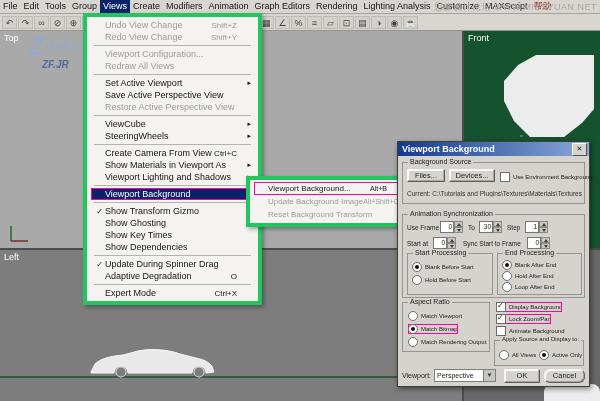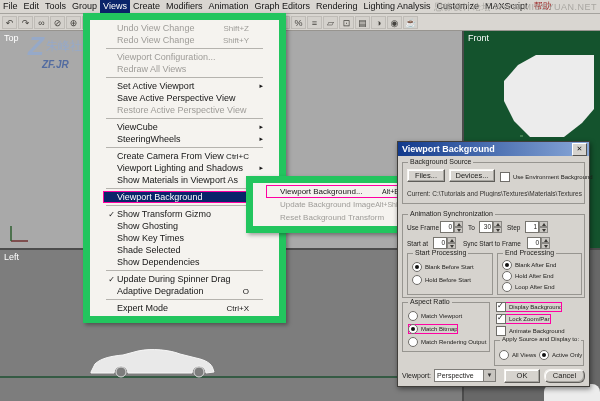--- a/index.html
+++ b/index.html
@@ -33,22 +33,22 @@
   #green-speck{position:absolute;left:56px;top:104px;width:3px;height:2px;background:#3f7d4f;}
   #car-persp{position:absolute;left:80px;top:134px;width:56px;height:20px;background:#ececec;border-radius:8px 8px 0 0;}
   #axis-tripod{position:absolute;left:8px;top:192px;}
   
   #wm-zf{position:absolute;left:28px;top:33px;z-index:20;opacity:.9;}
   #wm-zf .zline{display:flex;align-items:center;}
   #wm-zf .zbig{font-size:26px;font-weight:bold;font-style:italic;color:#94a9cc;line-height:26px;}
   #wm-zf .zcn{font-size:12px;color:#94a9cc;margin-left:2px;}
   #wm-zf .zsub{font-size:10px;font-weight:bold;font-style:italic;color:#4a66a0;margin-left:14px;}
   
-  .menu{position:absolute;background:#f5f3ef;border:7px solid #22c55e;box-shadow:2px 2px 4px rgba(0,0,0,.35);
-    padding:2px 13px;z-index:50;font-size:9px;color:#161616;}
+  .menu{position:absolute;background:#f5f3ef;border:4px solid #22c55e;box-shadow:2px 2px 4px rgba(0,0,0,.35);
+    padding:2px 4px;z-index:50;font-size:9px;color:#161616;}
   #views-menu{left:83px;top:13px;width:163px;}
   #bg-submenu{left:246px;top:176px;width:150px;z-index:55;}
   .menu-item{display:flex;align-items:center;height:12px;padding:0 3px;white-space:nowrap;cursor:default;}
   #bg-submenu .menu-item{height:13px;}
   #bg-submenu .mlab{font-size:8px;}
   #bg-submenu .msc{font-size:7px;}
   .mchk{width:11px;font-size:8px;text-align:center;flex:none;}
   .mlab{flex:none;}
   .msc{margin-left:auto;padding-right:6px;font-size:8px;}
   .msub{width:8px;font-size:7px;text-align:right;flex:none;}
@@ -261,27 +261,27 @@
       </div>
       <div class="menu-sep"></div>
       <div class="menu-item">
         <span class="mchk"></span>
         <span class="mlab">Create Camera From View</span>
         <span class="msc">Ctrl+C</span>
         <span class="msub"></span>
       </div>
       <div class="menu-item">
         <span class="mchk"></span>
+        <span class="mlab">Show Materials in Viewport As</span>
+        <span class="msc"></span>
+        <span class="msub">▸</span>
+      </div>
+      <div class="menu-item">
+        <span class="mchk"></span>
         <span class="mlab">Viewport Lighting and Shadows</span>
-        <span class="msc"></span>
-        <span class="msub">▸</span>
-      </div>
-      <div class="menu-item">
-        <span class="mchk"></span>
-        <span class="mlab">Show Materials in Viewport As</span>
         <span class="msc"></span>
         <span class="msub">▸</span>
       </div>
       <div class="menu-sep"></div>
       <div class="menu-item hl pink">
         <span class="mchk"></span>
         <span class="mlab">Viewport Background</span>
         <span class="msc"></span>
         <span class="msub">▸</span>
       </div>
@@ -294,26 +294,20 @@
       </div>
       <div class="menu-item">
         <span class="mchk"></span>
         <span class="mlab">Show Ghosting</span>
         <span class="msc"></span>
         <span class="msub"></span>
       </div>
       <div class="menu-item">
         <span class="mchk"></span>
         <span class="mlab">Show Key Times</span>
-        <span class="msc"></span>
-        <span class="msub"></span>
-      </div>
-      <div class="menu-item">
-        <span class="mchk"></span>
-        <span class="mlab">Shade Selected</span>
         <span class="msc"></span>
         <span class="msub"></span>
       </div>
       <div class="menu-item">
         <span class="mchk"></span>
         <span class="mlab">Show Dependencies</span>
         <span class="msc"></span>
         <span class="msub"></span>
       </div>
       <div class="menu-sep"></div>

